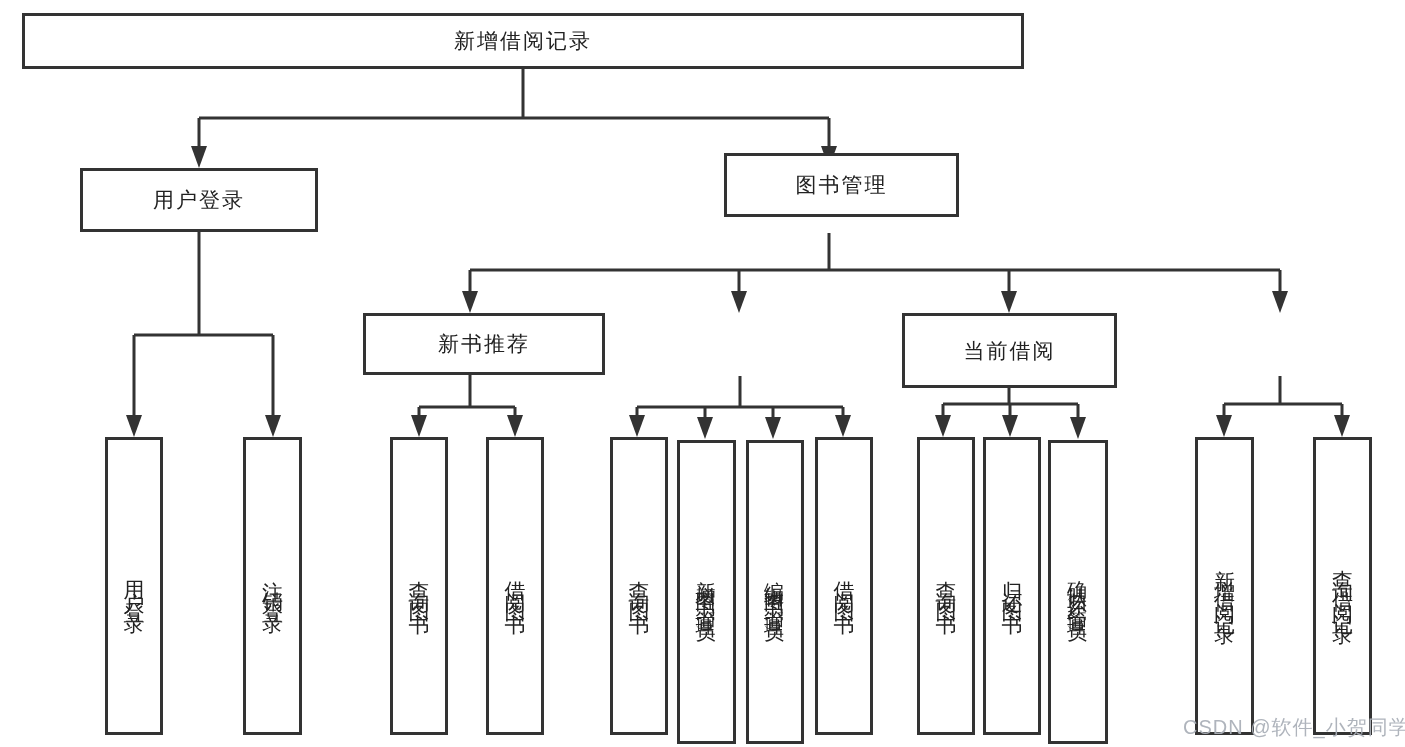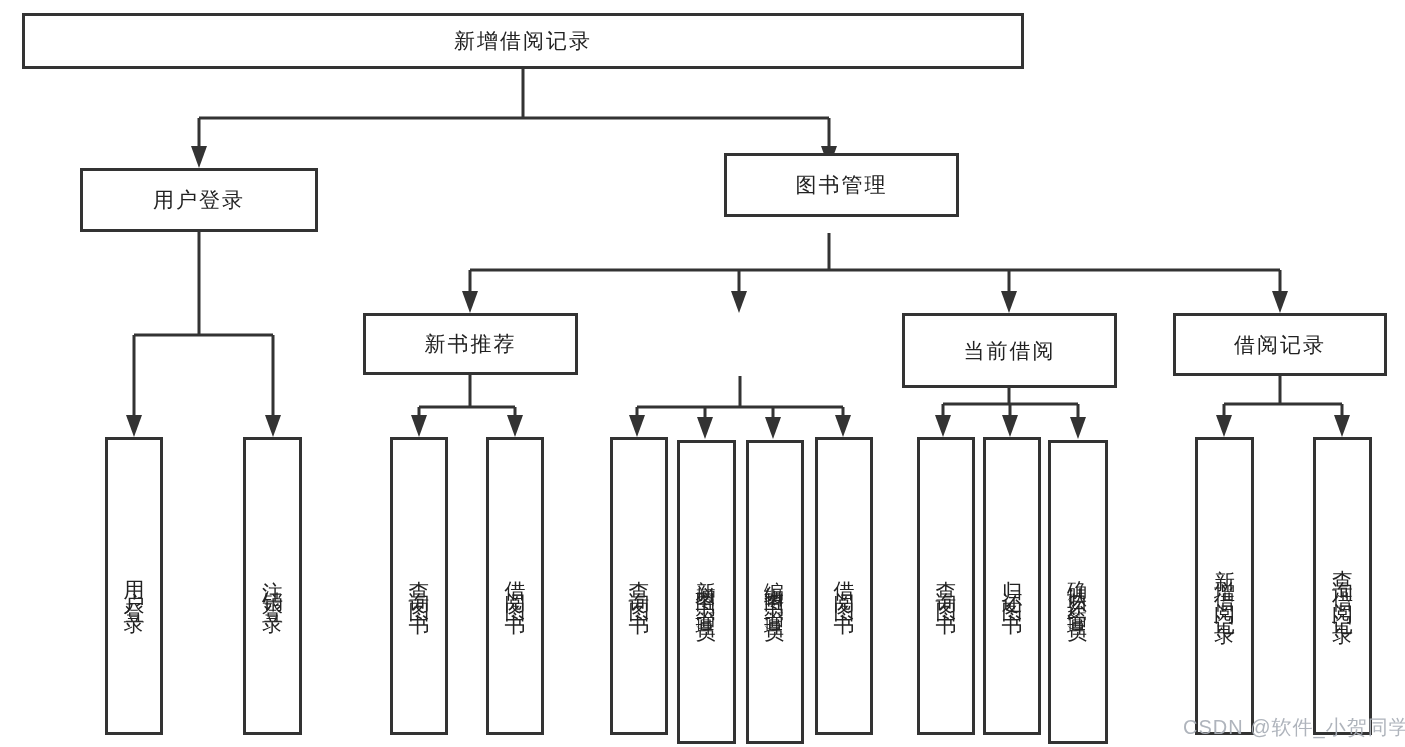--- a/index.html
+++ b/index.html
@@ -100,28 +100,25 @@
     <span>新增借阅记录</span>
   </div>
 
   <div class="node hbox" style="left:80px; top:168px; width:238px; height:64px;">
     <span>用户登录</span>
   </div>
   <div class="node hbox" style="left:712px; top:153px; width:235px; height:64px;margin-left:12px;">
     <span>图书管理</span>
   </div>
 
-  <div class="node hbox" style="left:363px; top:313px; width:215px; height:62px;">
+  <div class="node hbox" style="left:363px; top:313px; width:242px; height:62px;">
     <span>新书推荐</span>
   </div>
   <div class="node hbox" style="left:902px; top:313px; width:215px; height:75px;">
     <span>当前借阅</span>
-  </div>
-  <div class="node hbox" style="left:1173px; top:313px; width:214px; height:63px;">
-    <span>借阅记录</span>
   </div>
 
   <div class="node vbox" style="left:105px; top:437px; width:58px; height:298px;">
     <span class="vlabel">用户登录</span>
   </div>
   <div class="node vbox" style="left:243px; top:437px; width:59px; height:298px;">
     <span class="vlabel">注销登录</span>
   </div>
 
   <div class="node vbox" style="left:390px; top:437px; width:58px; height:298px;">

